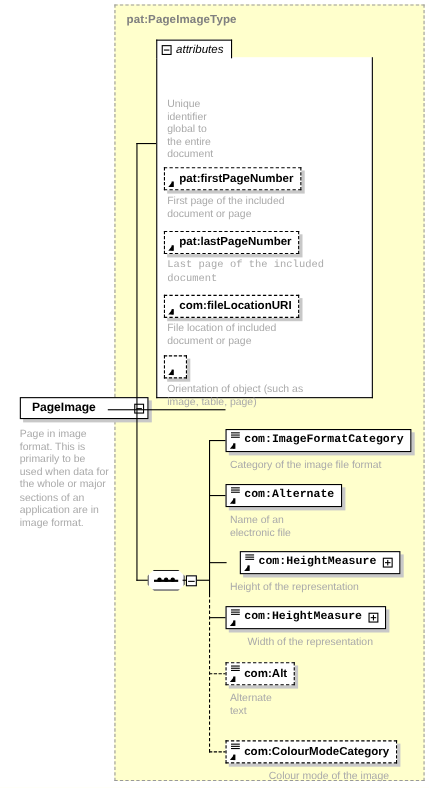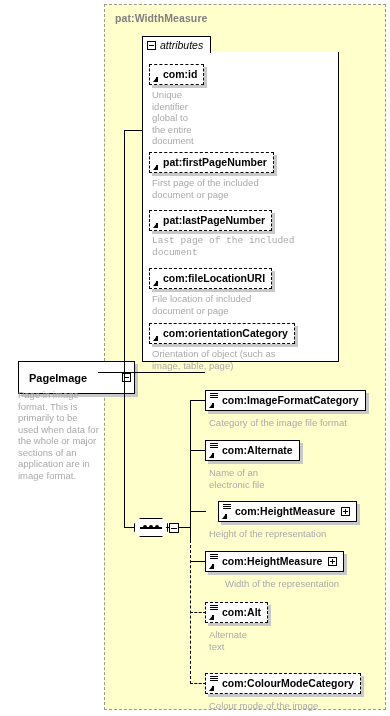--- a/index.html
+++ b/index.html
@@ -77,21 +77,21 @@
   .node {
     position: absolute;
     height: 21px;
     background: #ffffff;
     display: flex;
     align-items: center;
     padding: 0 6px 0 3px;
     white-space: nowrap;
     box-shadow: 3px 3px 0 0 #c8c8c8;
   }
-  .node.solid  { border: 1.5px solid #000; }
+  .node.solid  { border: 1.5px solid #000; font-family: Liberation Mono, monospace; }
   .node.dashed { border: 1.5px dashed #000; }
   .node .name {
     font-size: 10.5px;
     font-weight: bold;
     color: #000;
     line-height: 1;
   }
 
   
   .ico-el {
@@ -149,21 +149,21 @@
     font-size: 9.5px;
     color: #aaaaaa;
     line-height: 11.5px;
     white-space: pre-line;
   }
 
   
   .root-node {
     position: absolute;
     left: 18px; top: 361px;
-    height: 33px;
+    height: 20px;
     background:#fff;
     border: 1.5px solid #000;
     display:flex; align-items:center;
     padding: 0 3px 0 10px;
     box-shadow: 3px 3px 0 0 #c8c8c8;
     gap: 27px;
   }
   .root-node .name { font-size: 11px; font-weight: bold; color:#000; }
   .root-node .pm-box { margin-left: 8px; }
 
@@ -209,46 +209,40 @@
   .seq-pm::before {
     content:""; position:absolute; left:1px; right:1px; top:3.5px; height:1px; background:#000;
   }
 </style>
 </head>
 <body>
 
 <div id="root">
 
   <div class="type-container">
-    <div class="type-title">pat:WidthMeasure</div>
+    <div class="type-title">pat:PageImageType</div>
   </div>
 
   <div class="root-node">
     <span class="name">PageImage</span>
     <span class="pm-box"></span>
   </div>
   <div class="anno" style="left:18px; top:389px; width:82px;">Page in image format. This is primarily to be used when data for the whole or major sections of an application are in image format.</div>
 
   <div class="line hline" style="left:98px; top:372px; width:107px;"></div>
   <div class="line vline" style="left:124px; top:130px; height:398px;"></div>
   <div class="line hline" style="left:124px; top:130px; width:18px;"></div>
   <div class="line hline" style="left:124px; top:527px; width:12px;"></div>
 
   <div class="attr-tab">
     <span class="pm-box"></span>
     <span class="lbl">attributes</span>
   </div>
   <div class="attr-panel"></div>
 
-  <div class="node dashed" style="left:149px; top:64px;">
-    <span class="ico-attr">
-        <span class="ico-arrow"></span>
-      </span>
-    <span class="name">com:id</span>
-  </div>
   <div class="anno" style="left:152px; top:89px; width:70px;">Unique
 identifier
 global to
 the entire
 document</div>
 
   <div class="node dashed" style="left:149px; top:152px;">
     <span class="ico-attr">
         <span class="ico-arrow"></span>
       </span>
@@ -272,21 +266,20 @@
       </span>
     <span class="name">com:fileLocationURI</span>
   </div>
   <div class="anno" style="left:152px; top:293px; width:160px;">File location of included
 document or page</div>
 
   <div class="node dashed" style="left:149px; top:323px;">
     <span class="ico-attr">
         <span class="ico-arrow"></span>
       </span>
-    <span class="name">com:orientationCategory</span>
   </div>
   <div class="anno" style="left:152px; top:348px; width:165px;">Orientation of object (such as
 image, table, page)</div>
 
   <div class="seq">
     <div class="oct"></div>
     <div class="bar"></div>
     <div class="dot d1"></div>
     <div class="dot d2"></div>
     <div class="dot d3"></div>
@@ -366,15 +359,15 @@
   <div class="dline-h" style="left:190px; top:683px; width:16px;"></div>
   <div class="node dashed" style="left:205px; top:673px;">
     <span class="ico-el">
       <span class="ln a"></span>
         <span class="ln b"></span>
         <span class="ln c"></span>
       <span class="ico-arrow"></span>
     </span>
     <span class="name">com:ColourModeCategory</span>
   </div>
-  <div class="anno" style="left:209px; top:700px; width:180px;">Colour mode of the image</div>
+  <div class="anno" style="left:209px; top:700px; width:180px;text-align:center;">Colour mode of the image</div>
 
 </div>
 
 </body></html>

